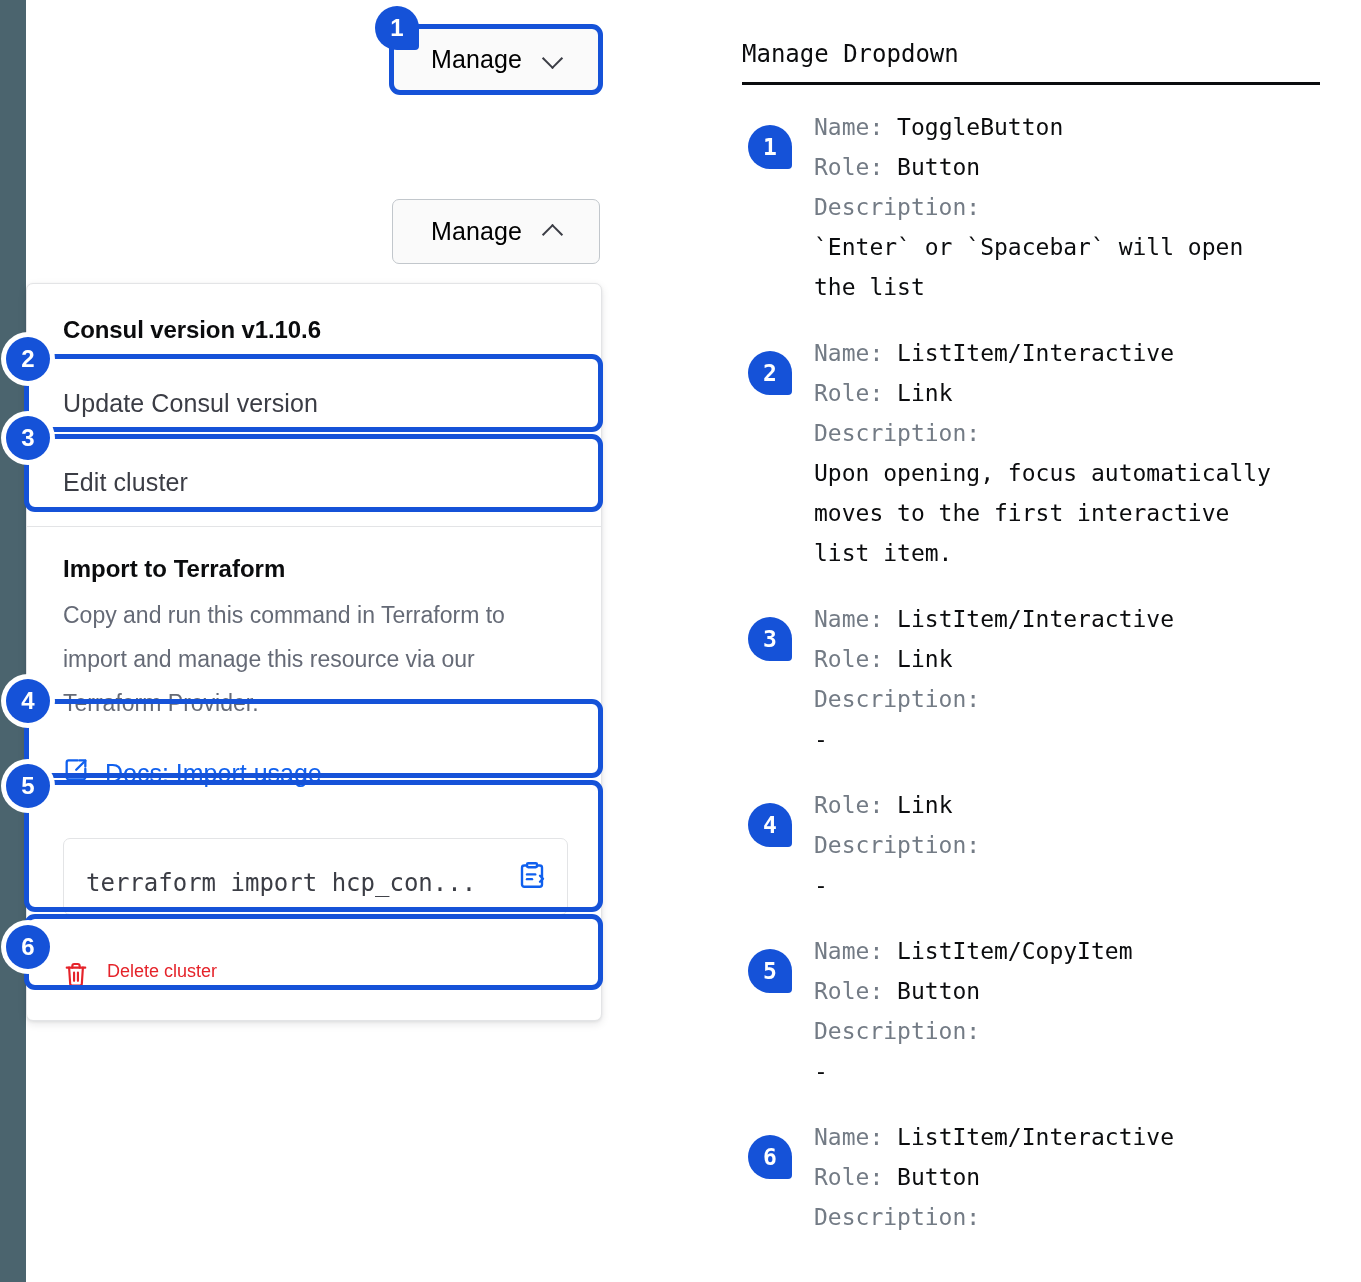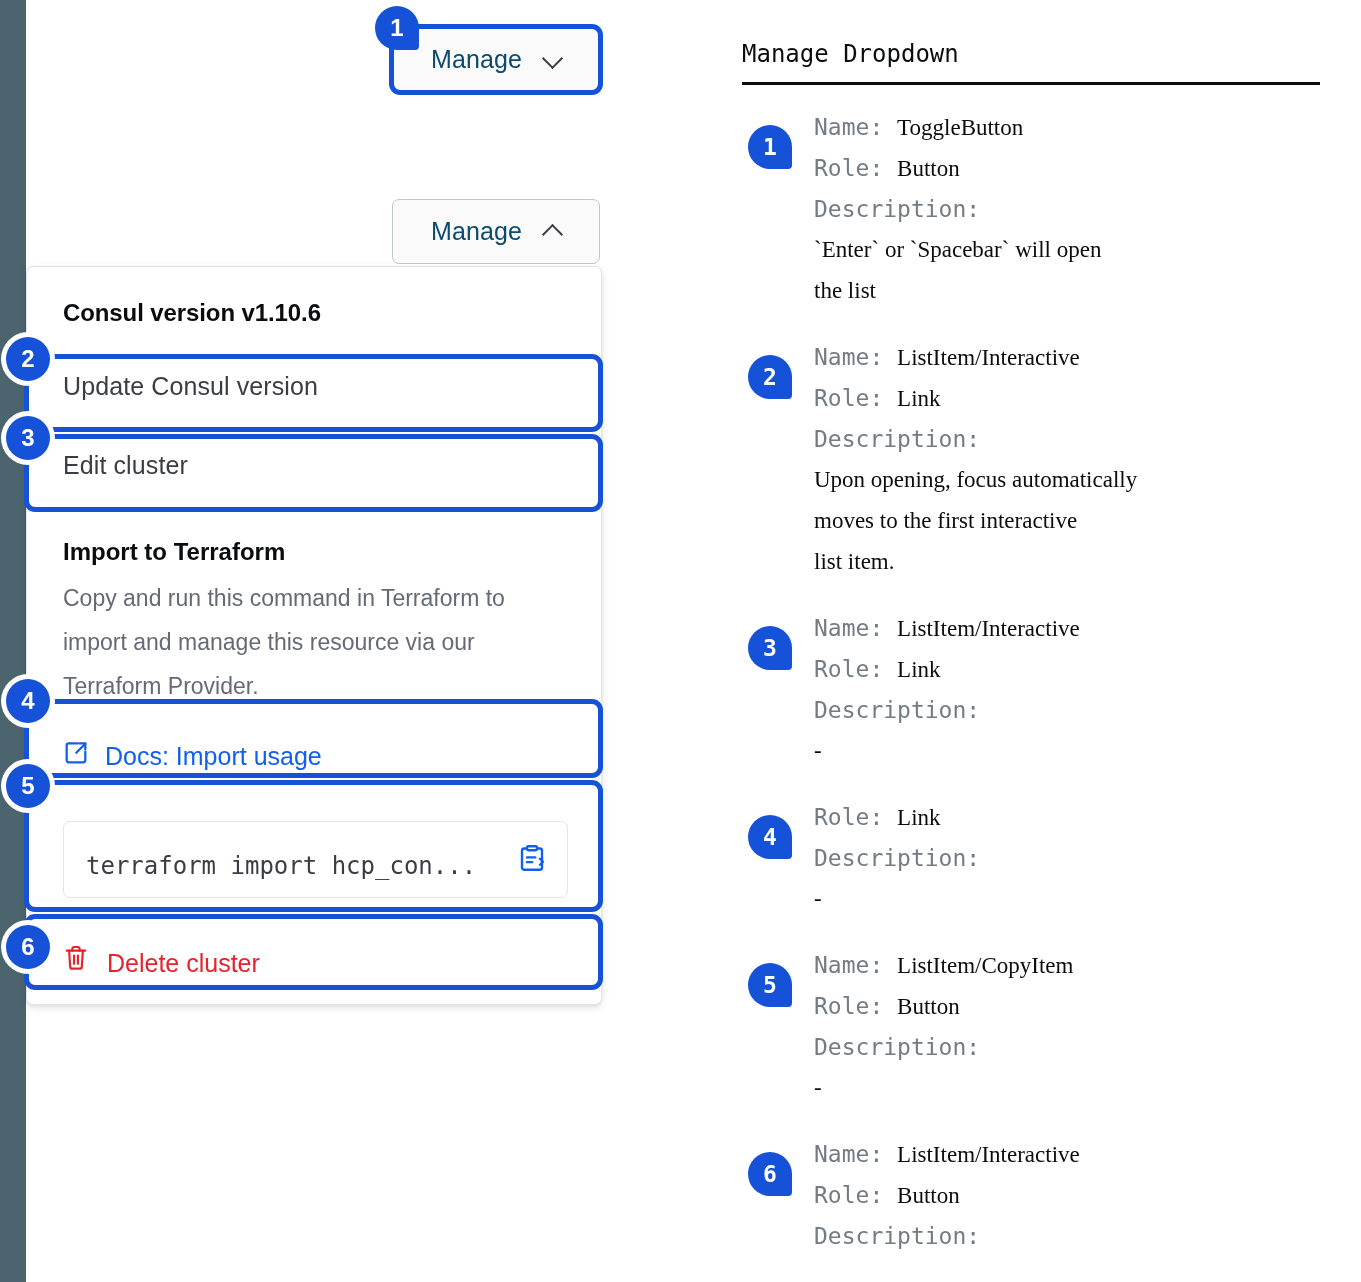--- a/index.html
+++ b/index.html
@@ -38,21 +38,21 @@
     width: 208px;
     height: 65px;
     background: #fafafa;
     border: 1px solid #c2c7cc;
     border-radius: 7px;
     display: flex;
     align-items: center;
     justify-content: center;
     gap: 22px;
     font-size: 25px;
-    color: #0c4a6e;
+    color: #000000;
     letter-spacing: .1px;
   }
   #manage-closed { left: 392px; top: 27px; }
   #manage-open   { left: 392px; top: 199px; }
   .chev {
     display: inline-block;
     width: 17px; height: 17px;
     position: relative;
     top: -2px;
   }
@@ -67,21 +67,21 @@
   }
   .chev.up::before {
     top: 6px;
     transform: rotate(-135deg);
   }
 
   
   .dropdown {
     position: absolute;
     left: 26px;
-    top: 266px;
+    top: 283px;
     width: 576px;
     box-sizing: border-box;
     background: #ffffff;
     border: 1px solid #e3e4e6;
     border-radius: 7px;
     box-shadow: 0 3px 9px rgba(18,22,25,.10), 0 1px 3px rgba(18,22,25,.07);
     padding: 0;
   }
   .dd-header {
     font-size: 24px;
@@ -138,23 +138,23 @@
     flex: 1;
     font-family: "DejaVu Sans Mono", "Liberation Mono", monospace;
     font-size: 24px;
     color: #3b3d45;
     white-space: nowrap;
     overflow: hidden;
     margin-top: 13px;
   }
   .dd-delete {
     display: flex;
-    align-items: flex-end;
+    align-items: flex-start;
     gap: 18px;
-    font-size: 25px;
+    font-size: 18px;
     color: #e5232a;
     padding: 24px 0 26px 36px;
   }
 
   
   .hl {
     position: absolute;
     box-sizing: border-box;
     border: 5px solid #1552d8;
     border-radius: 11px;
@@ -236,21 +236,21 @@
     border-radius: 50% 50% 4px 50%;
   }
   .note-body { flex: 1; }
   .note-line {
     font-size: 23px;
     line-height: 40px;
     color: #0b0c0e;
     white-space: pre-wrap;
   }
   .lbl { color: #737b85; }
-  .val { color: #0b0c0e; font-family: Liberation Serif, serif; }
+  .val { color: #0b0c0e; }
 </style>
 </head>
 <body>
 
 <div class="rail"></div>
 
 <div class="demo">
 
   <div class="manage-btn" id="manage-closed">
     <span>Manage</span>

